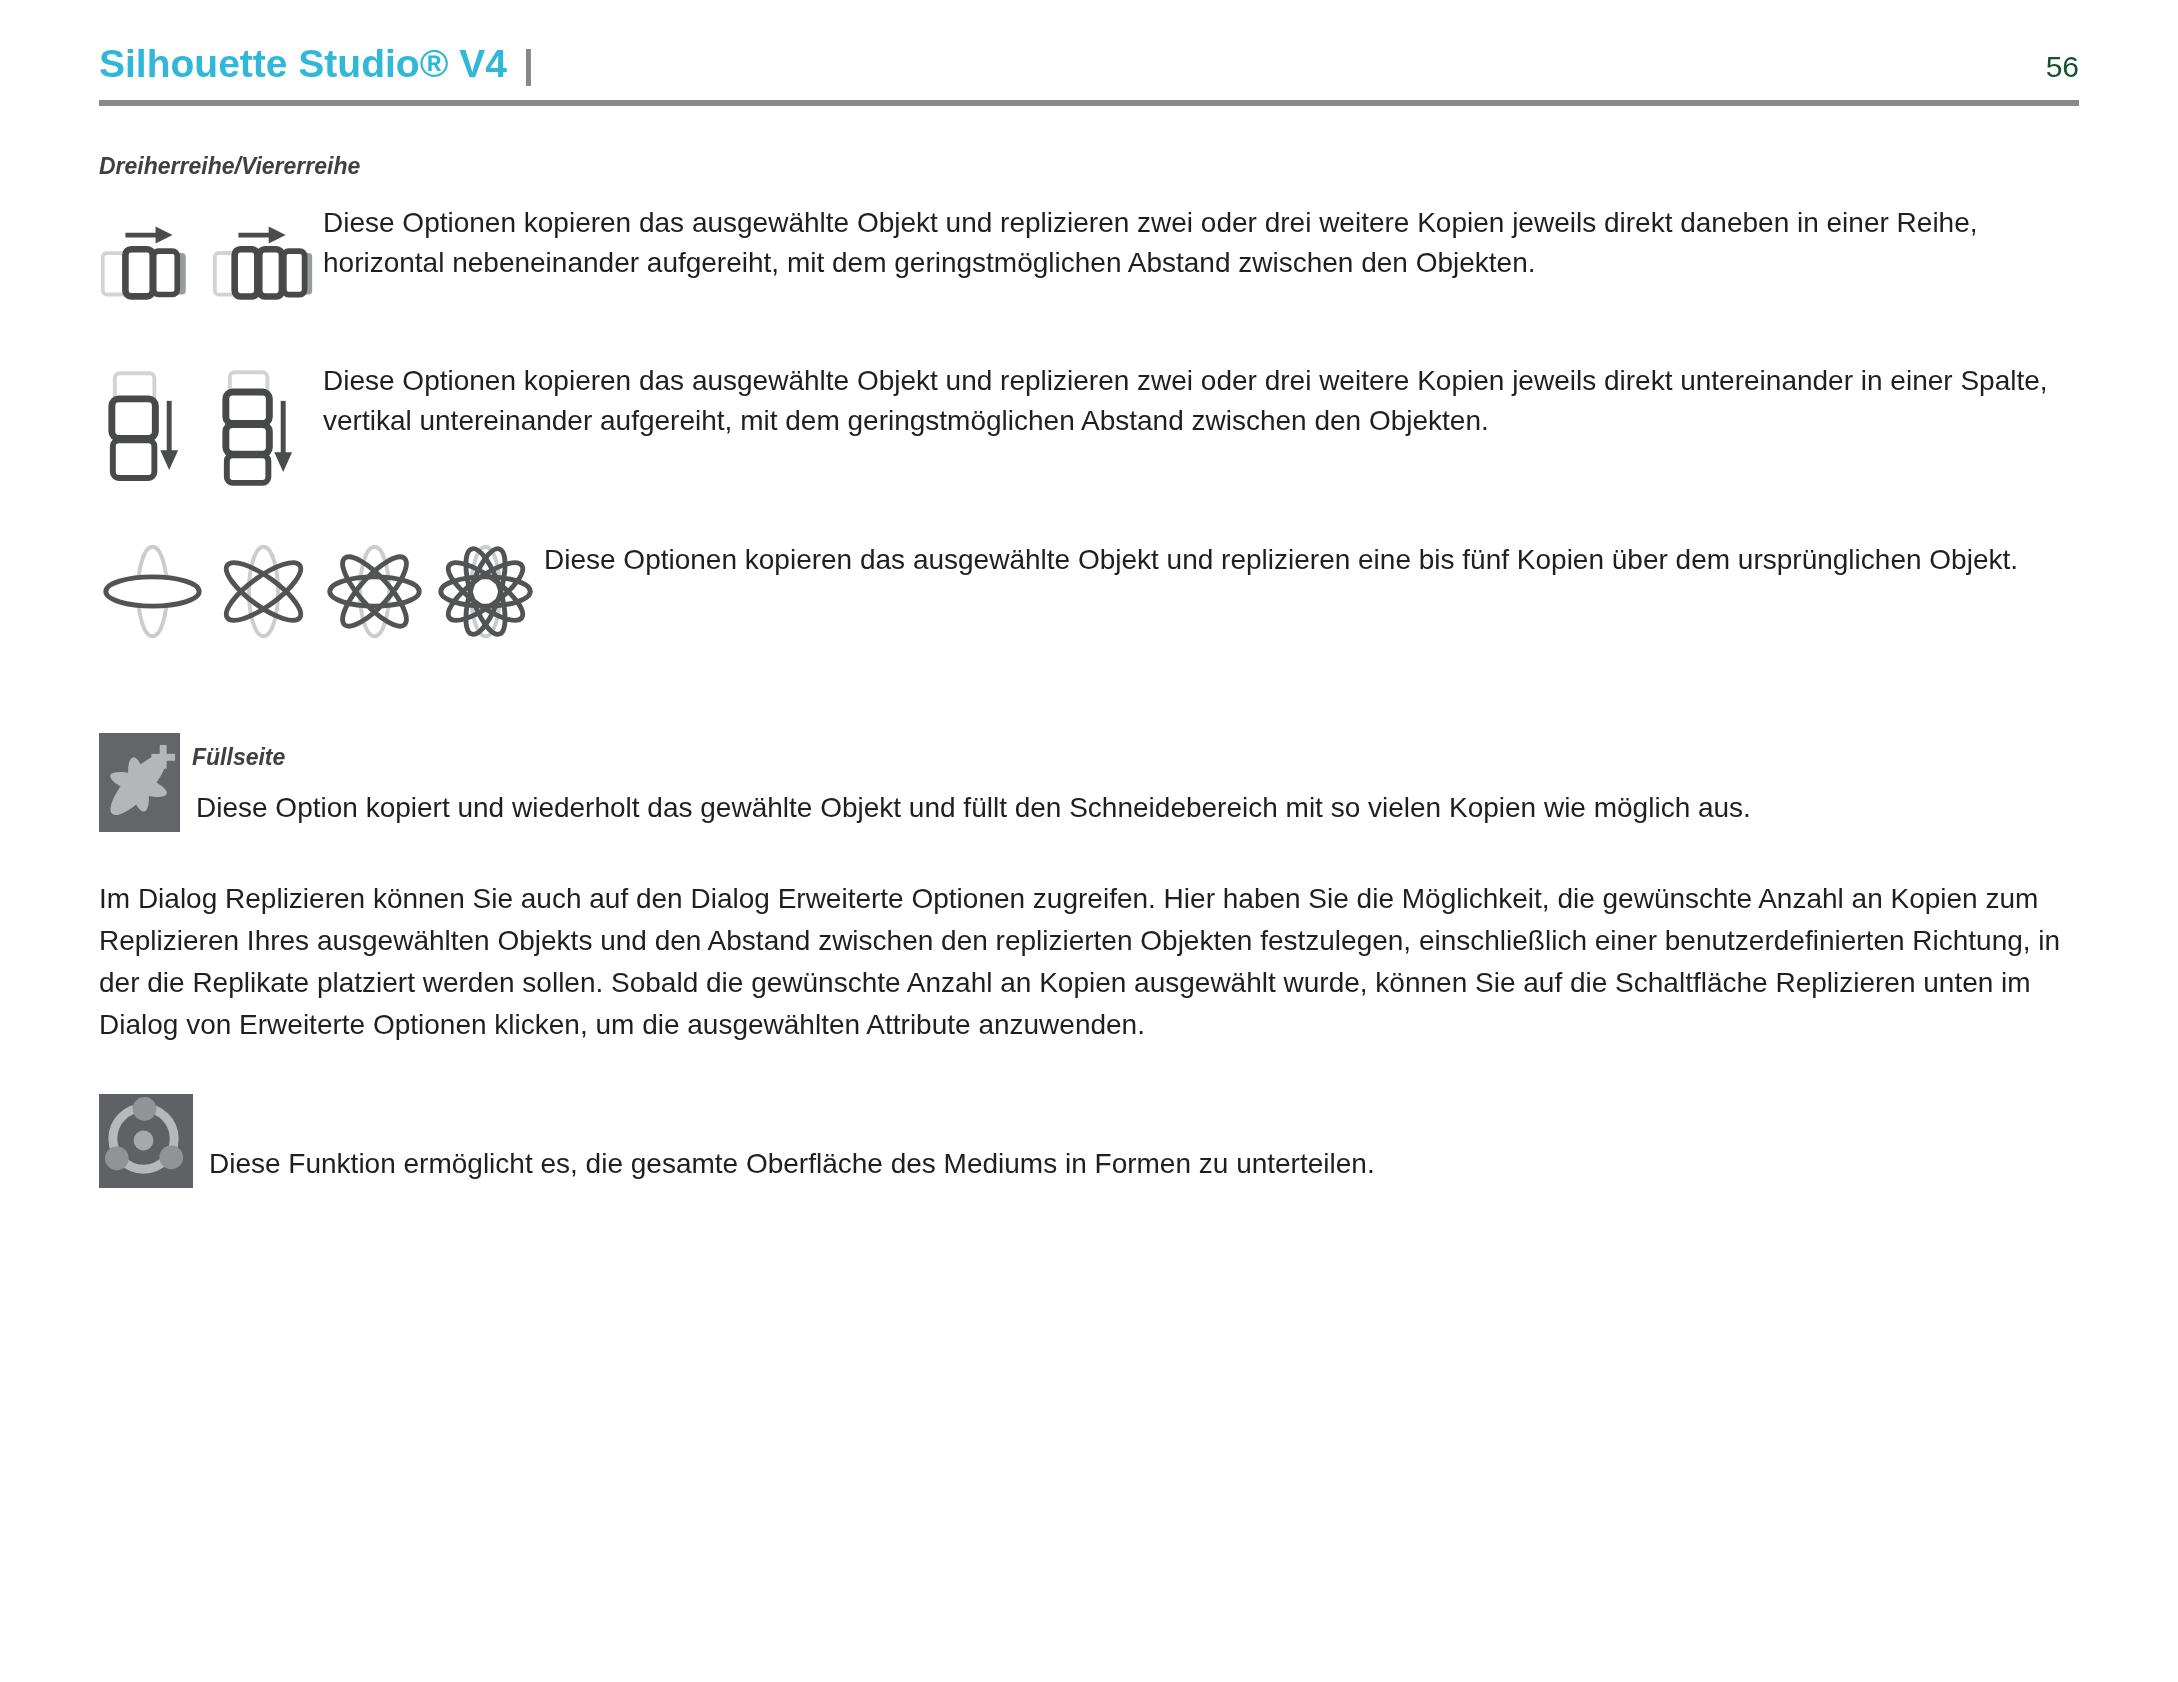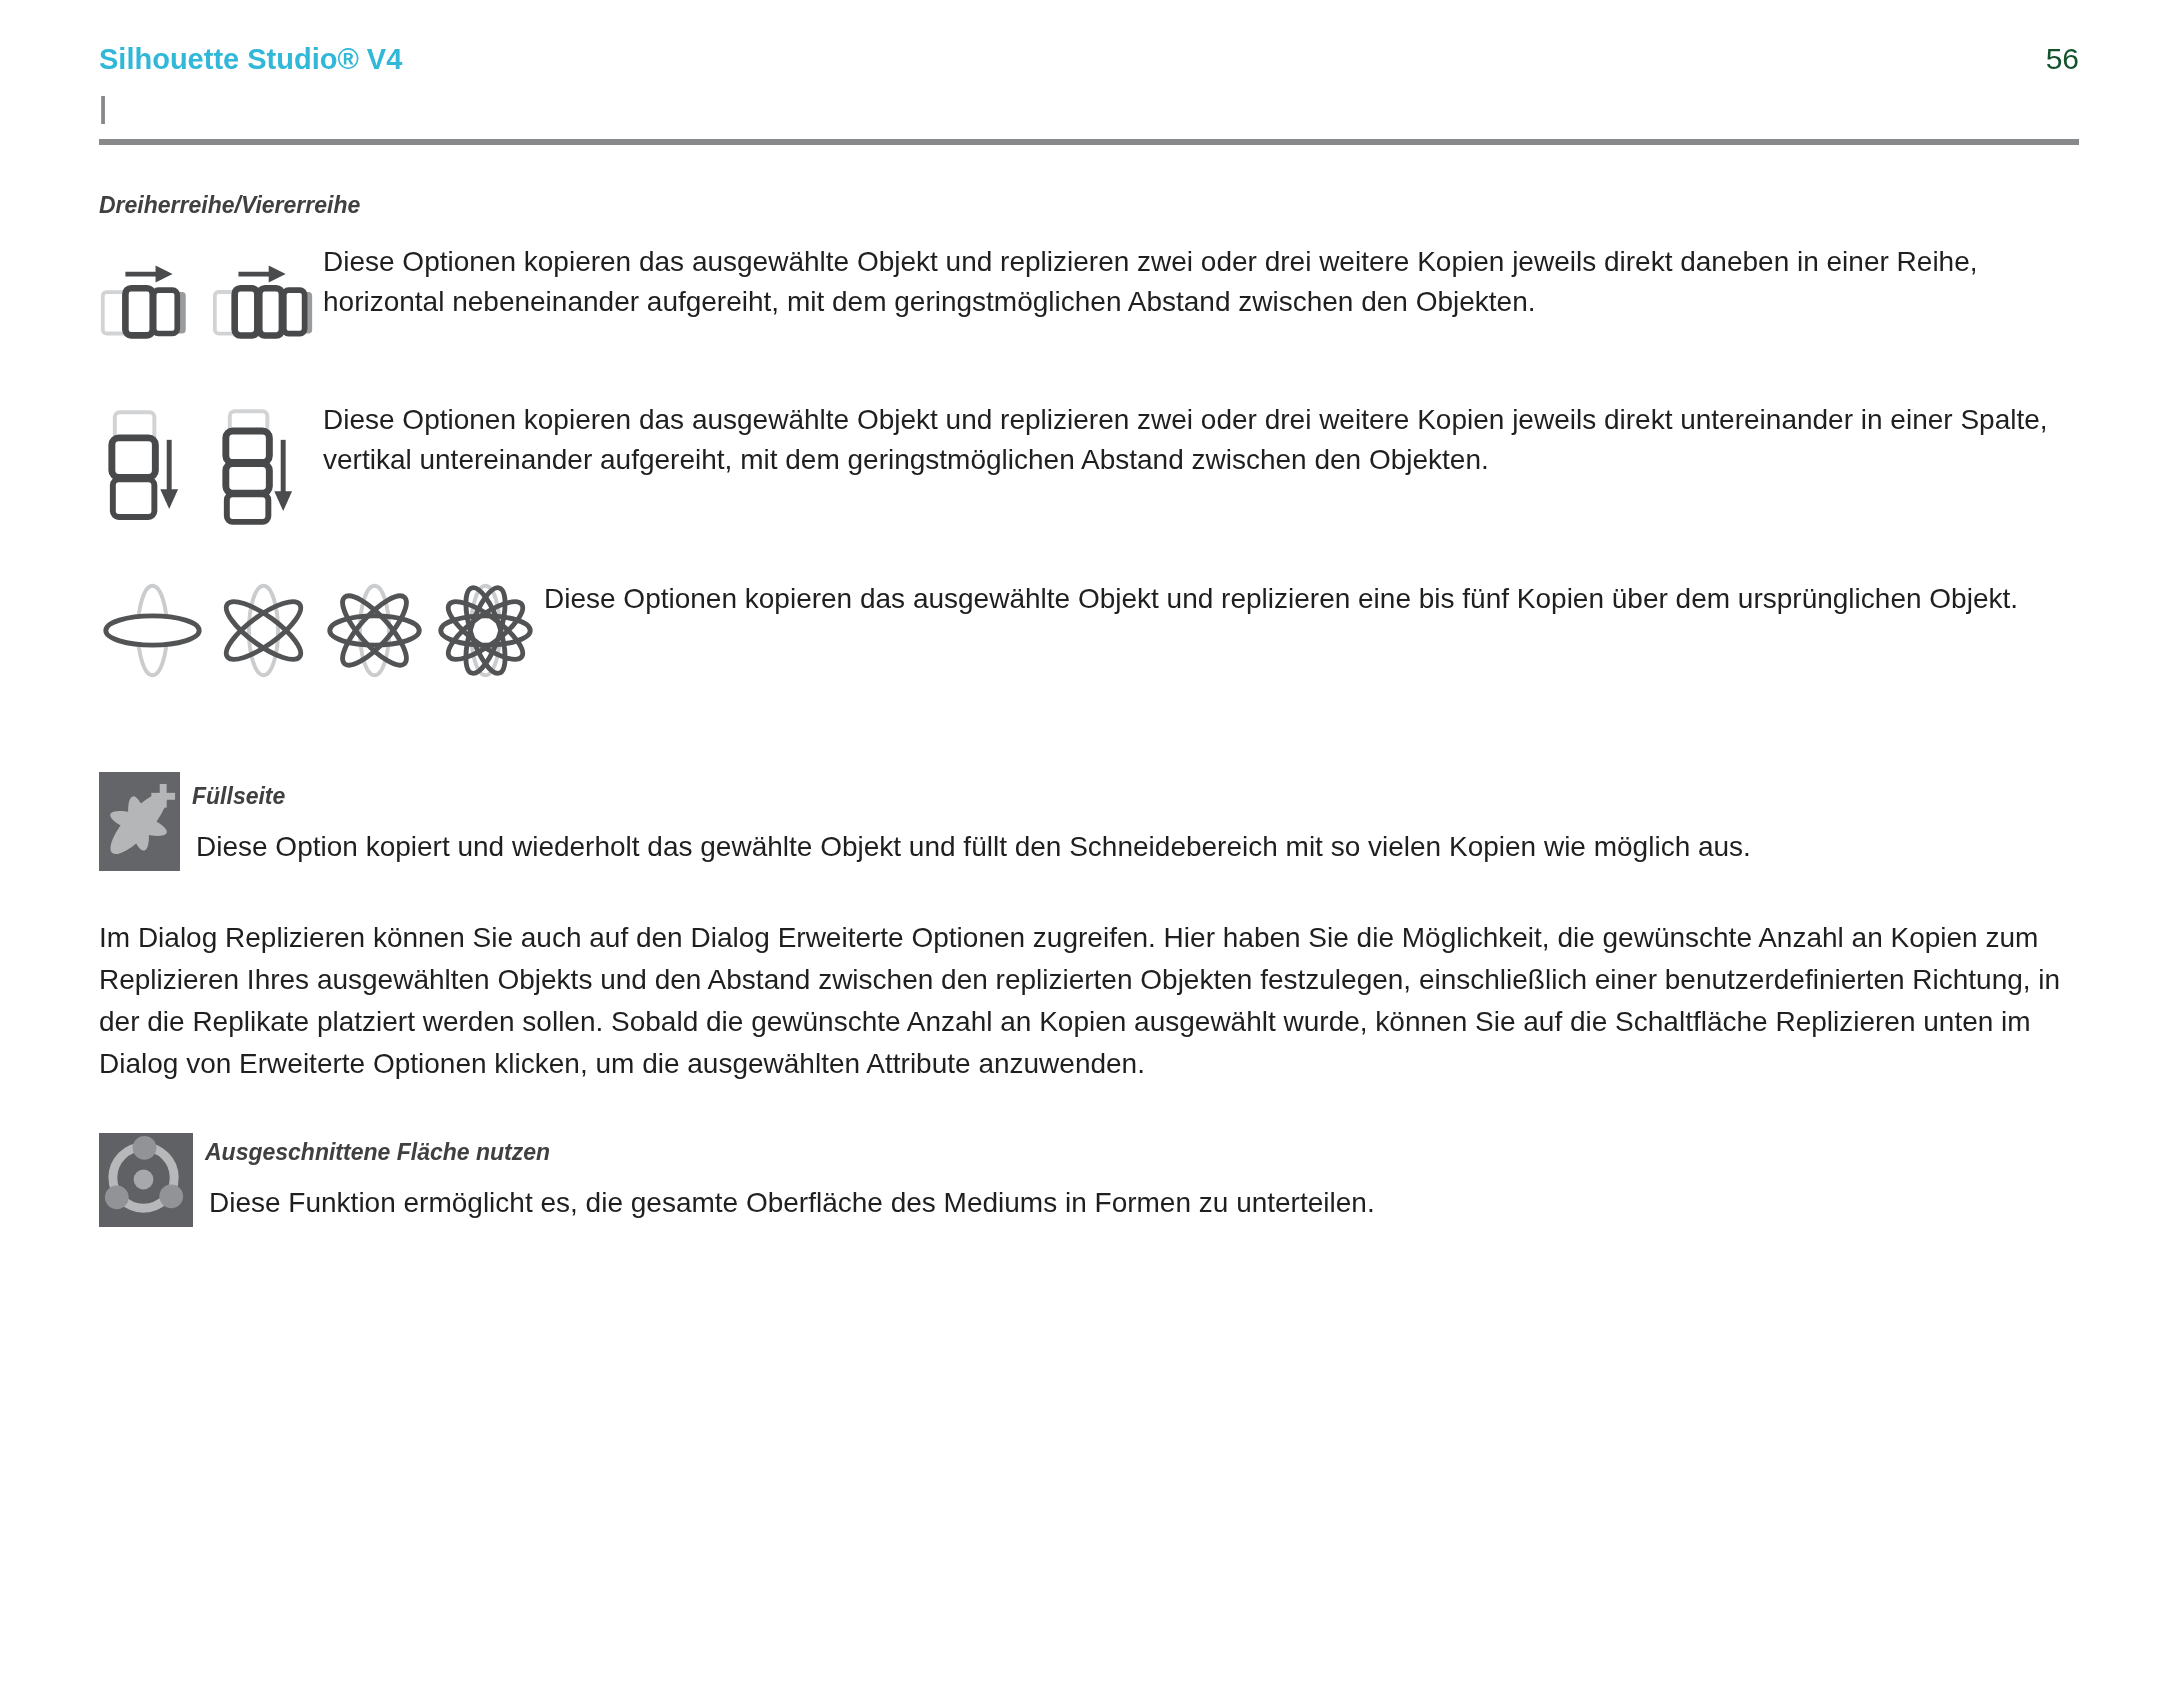--- a/index.html
+++ b/index.html
@@ -6,21 +6,21 @@
   body{
     width:2178px;height:1682px;overflow:hidden;
     font-family:"Liberation Sans",sans-serif;
     color:#1f1f1f;
     -webkit-font-smoothing:antialiased;
   }
   .page{width:1980px;padding:42px 99px 0 99px;}
 
   
   .hdr{display:flex;align-items:baseline;justify-content:space-between;}
-  .hdr-left{display:flex;align-items:baseline;gap:16px;font-size:29px;flex-direction:column;}
+  .hdr-left{display:flex;align-items:baseline;gap:16px;font-size:39px;}
   .product{color:#31b8d8;font-weight:bold;}
   .sep{color:#85878a;font-weight:bold;}
   .chapter{color:#7f8184;}
   .pagenum{color:#14532d;font-size:30px;}
   .rule{height:6px;background:#87898b;margin-top:14px;}
 
   
   .sec-a{margin-top:40px;}
   h2{margin:0;font-size:23px;font-style:italic;font-weight:bold;color:#404040;line-height:41px;}
   .row{display:flex;align-items:flex-start;margin-top:12px;}
@@ -171,19 +171,18 @@
         <circle cx="45" cy="45" r="31" fill="none" stroke="#b6b8ba" stroke-width="9"></circle>
         <g fill="#919396">
           <circle cx="46" cy="15" r="12"></circle>
           <circle cx="18" cy="65" r="12"></circle>
           <circle cx="73" cy="64" r="12"></circle>
         </g>
         <circle cx="45" cy="47" r="10" fill="#a6a8ab"></circle>
       </svg>
     </div>
     <div class="sbc">
-      <h2>Ausgeschnittene Fläche nutzen</h2>
       <p class="desc">Diese Funktion ermöglicht es, die gesamte Oberfläche des Mediums in Formen zu unterteilen.</p>
     </div>
   </div>
 
 </div>
 
 
 </body></html>

